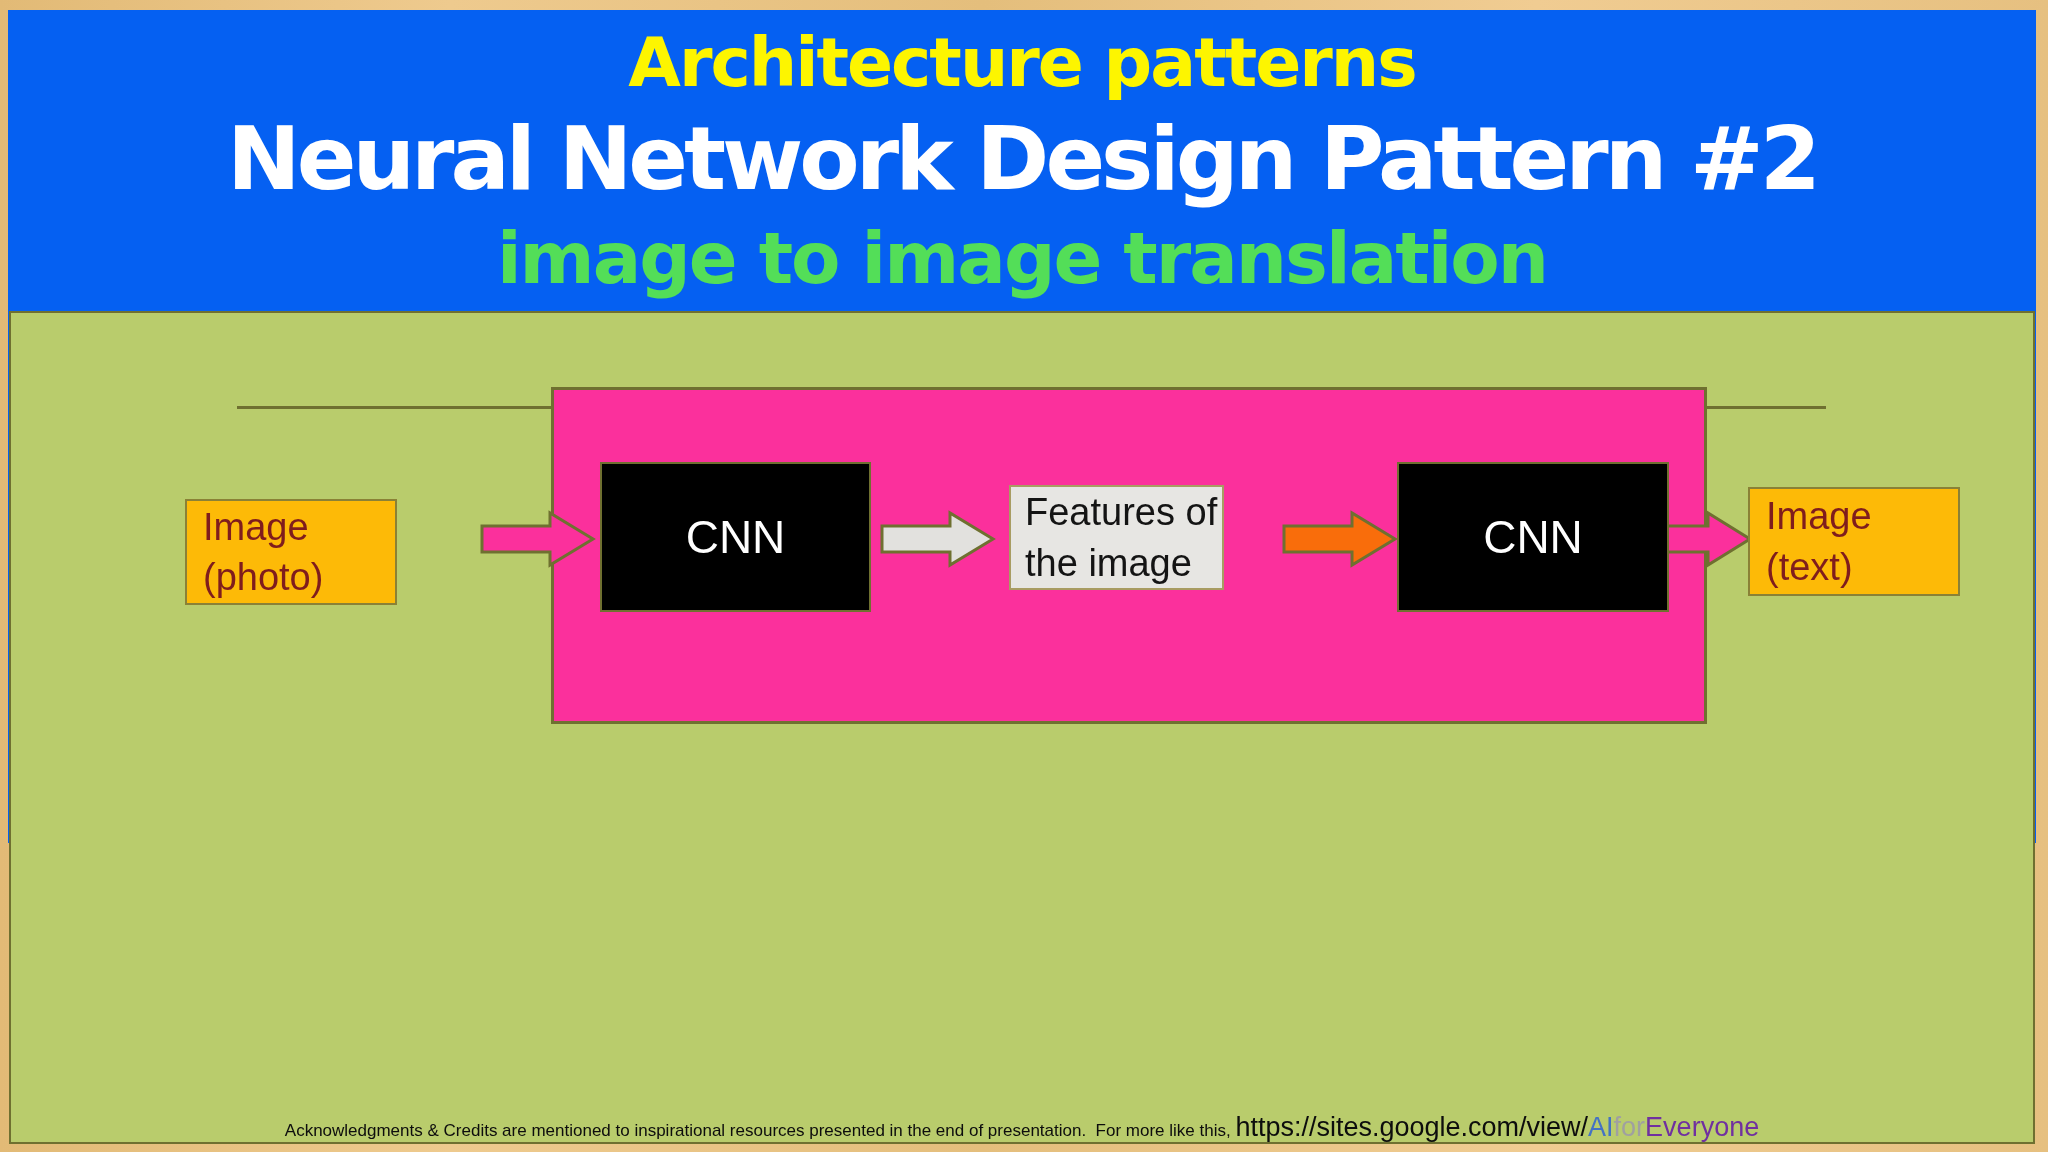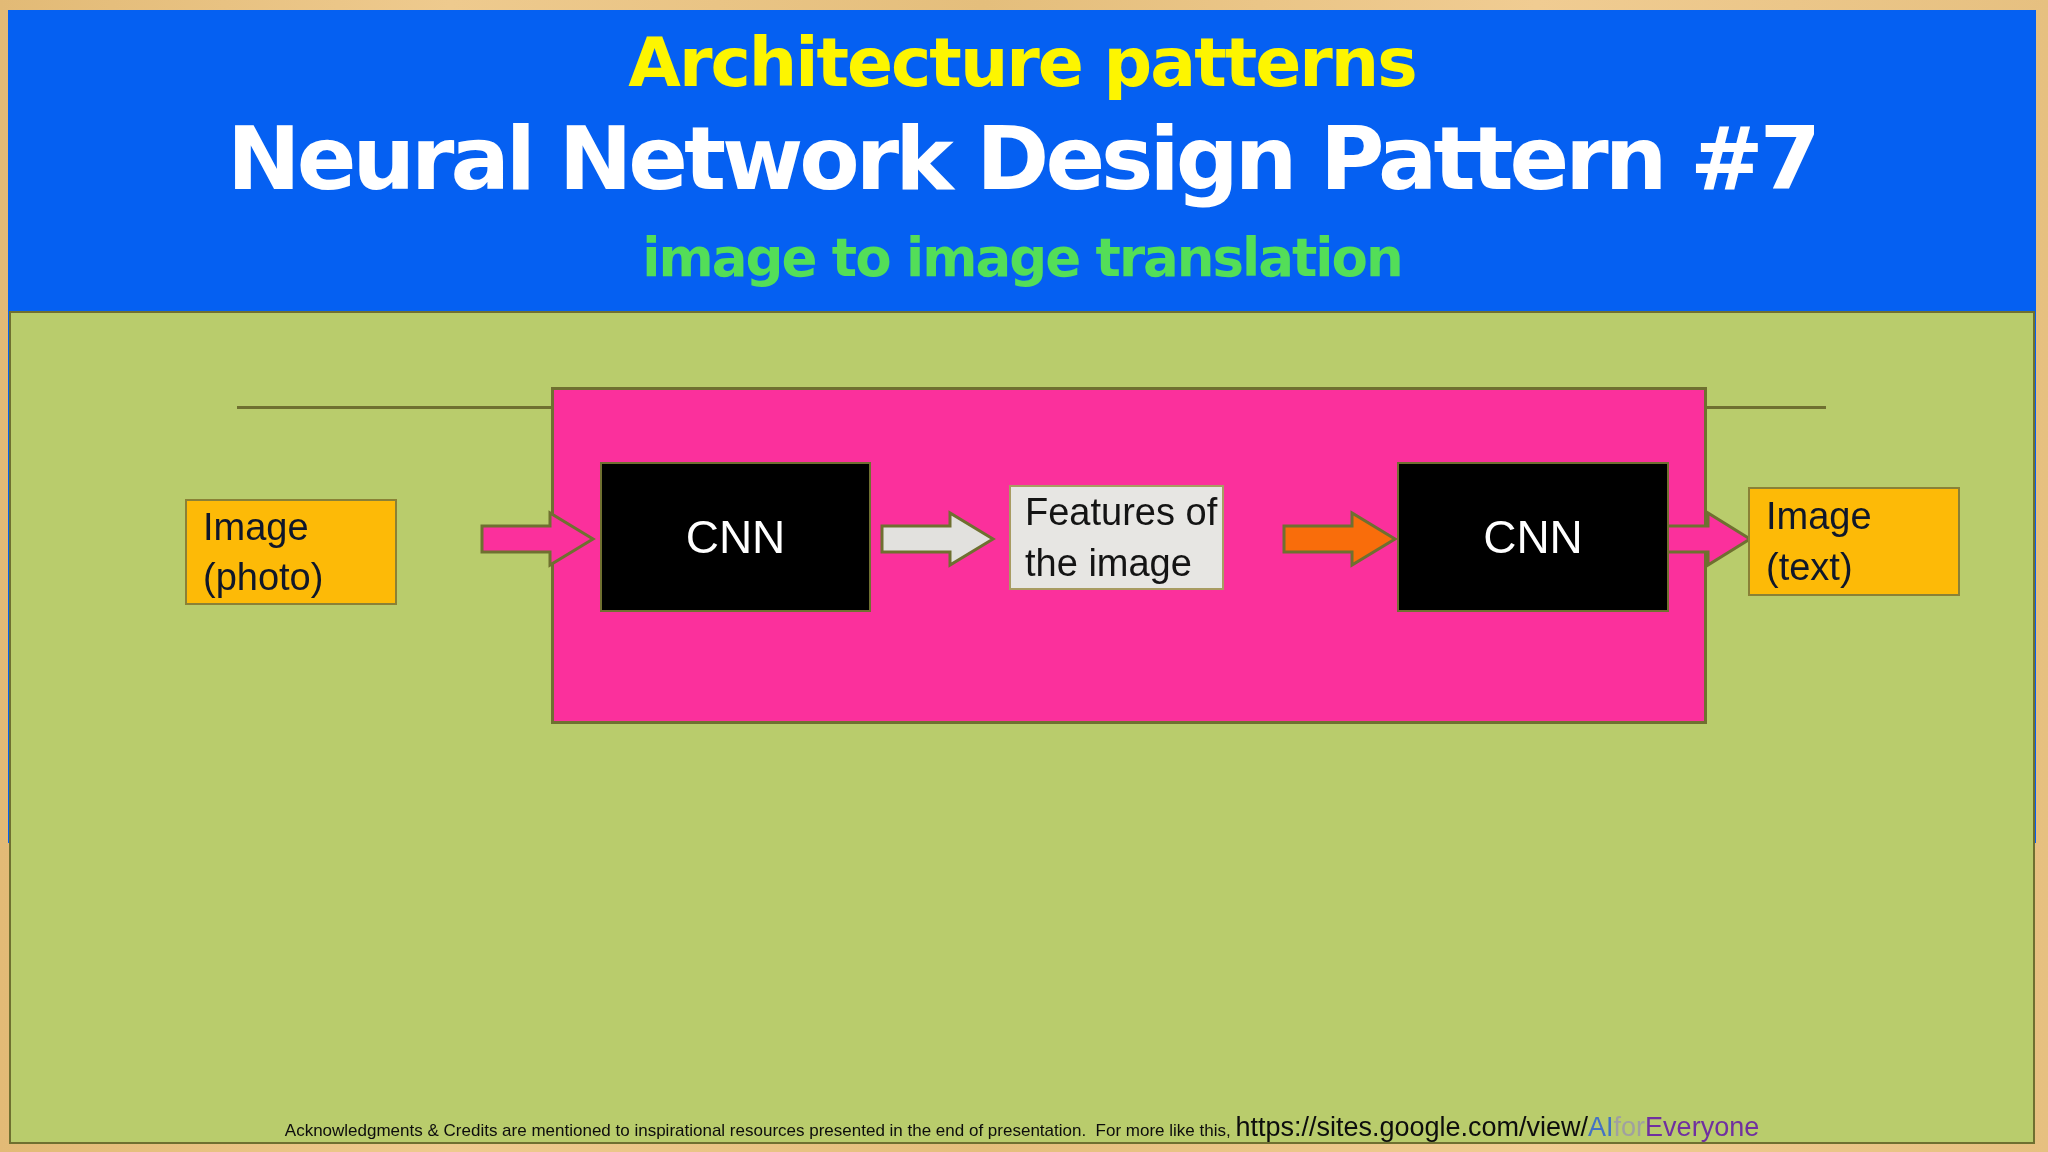--- a/index.html
+++ b/index.html
@@ -11,33 +11,33 @@
   .slide {
     position:absolute; left:8px; top:10px; width:2028px; height:833px;
     background:#0560f2;
   }
   
   .hdr { position:absolute; left:0; top:0; width:100%; height:301px;
          display:flex; flex-direction:column; align-items:center; justify-content:flex-start;
          padding-top:6px; font-family:"DejaVu Sans", sans-serif; font-weight:800; }
   .t1 { height:94px; line-height:94px; font-size:68px; letter-spacing:-2px; color:#fdf500; }
   .t2 { height:98px; line-height:98px; font-size:88px; letter-spacing:-4px; color:#ffffff; }
-  .t3 { height:100px; line-height:100px; font-size:53px; letter-spacing:-2px; color:#53de58; }
+  .t3 { height:100px; line-height:100px; font-size:72px; letter-spacing:-2px; color:#53de58; }
   
   .panel {
     position:absolute; left:1px; top:301px; width:2026px; height:833px;
     background:#b9cc6c; border:2px solid #6f7030;
   }
   .hline { position:absolute; left:226px; top:93px; width:1589px; height:3px;
            background:#6f7030; z-index:1; }
   .network { position:absolute; left:540px; top:74px; width:1156px; height:337px;
              background:#fb309c; border:3px solid #6f7030; z-index:2; }
   .arrow { position:absolute; z-index:3; }
   .box { position:absolute; z-index:4; display:flex; flex-direction:column; justify-content:center; }
-  .gold { background:#fdba07; border:2px solid #8a8136; color:#0f172a;
+  .gold { background:#fdba07; border:2px solid #8a8136; color:#7f1d1d;
           font-size:38px; line-height:1.32; padding-left:16px; white-space:pre-line; }
   .grayb { background:#e7e6e3; border:2px solid #a89c62; color:#141414;
            font-size:38px; line-height:1.32; padding-left:14px; white-space:pre-line; }
   .cnn { background:#000000; border:2px solid #6f7030; color:#ffffff;
          font-size:46px; align-items:center; justify-content:center; }
   .b-input    { left:174px;  top:186px; width:212px; height:106px; }
   .b-cnn1     { left:589px;  top:149px; width:271px; height:150px; }
   .b-features { left:998px;  top:172px; width:215px; height:105px; }
   .b-cnn2     { left:1386px; top:149px; width:272px; height:150px; }
   .b-output   { left:1737px; top:174px; width:212px; height:109px; }
@@ -54,21 +54,21 @@
   .url-for { color:#a0a0a0; }
   .url-ev  { color:#7030a0; }
 </style>
 </head>
 <body>
 
 <div class="slide">
 
   <div class="hdr">
     <div class="t1">Architecture patterns</div>
-    <div class="t2">Neural Network Design Pattern #7</div>
+    <div class="t2">Neural Network Design Pattern #2</div>
     <div class="t3">image to image translation</div>
   </div>
 
   <div class="panel">
 
     <div class="hline"></div>
 
     <div class="network"></div>
 
     <div class="box gold b-input">Image

